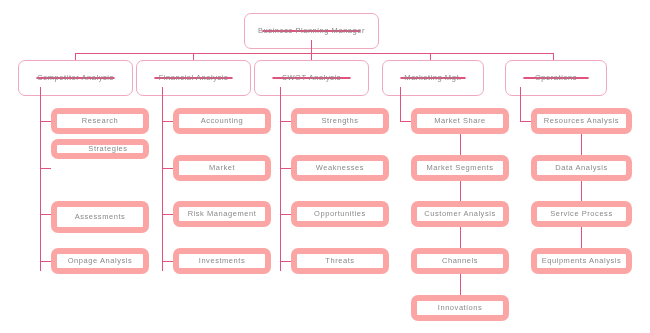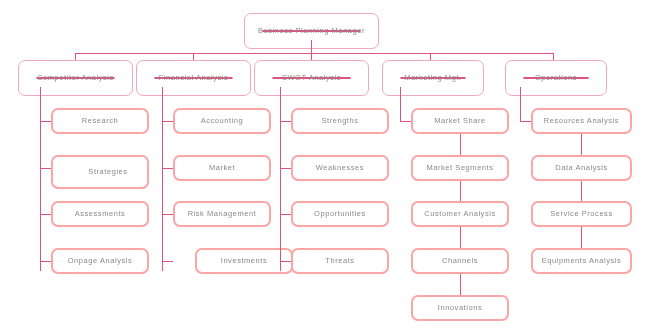--- a/index.html
+++ b/index.html
@@ -16,21 +16,21 @@
     overflow: hidden;
   }
   
   .node {
     position: absolute;
     box-sizing: border-box;
     display: flex;
     align-items: center;
     justify-content: center;
     background: #ffffff;
-    border: 2px solid #fca5a5;
+    border: 6px solid #fca5a5;
     border-radius: 7px;
     color: #8a8a8a;
     font-size: 7.5px;
     letter-spacing: 0.55px;
     text-align: center;
     white-space: nowrap;
   }
   
   .node.double {
     border: 1px solid #f0a8be;
@@ -113,24 +113,24 @@
 
   <div class="conn v" style="left:40px; top:87px; height:184px;"></div>
   <div class="conn h" style="left:40px; top:121px; width:11px;"></div>
   <div class="conn h" style="left:40px; top:168px; width:11px;"></div>
   <div class="conn h" style="left:40px; top:214px; width:11px;"></div>
   <div class="conn h" style="left:40px; top:261px; width:11px;"></div>
 
   <div class="node" style="left:51px; top:108px; width:98px; height:26px;">
     <span class="label">Research</span>
   </div>
-  <div class="node" style="left:51px; top:155px; width:98px; height:34px;padding-left:16px;">
+  <div class="node" style="left:51px; top:139px; width:98px; height:20px;padding-left:16px;">
     <span class="label">Strategies</span>
   </div>
-  <div class="node" style="left:51px; top:201px; width:98px; height:26px;">
+  <div class="node" style="left:51px; top:201px; width:98px; height:32px;">
     <span class="label">Assessments</span>
   </div>
   <div class="node" style="left:51px; top:248px; width:98px; height:26px;">
     <span class="label">Onpage Analysis</span>
   </div>
 
   <div class="conn v" style="left:162px; top:87px; height:184px;"></div>
   <div class="conn h" style="left:162px; top:121px; width:11px;"></div>
   <div class="conn h" style="left:162px; top:168px; width:11px;"></div>
   <div class="conn h" style="left:162px; top:214px; width:11px;"></div>
@@ -138,21 +138,21 @@
 
   <div class="node" style="left:173px; top:108px; width:98px; height:26px;">
     <span class="label">Accounting</span>
   </div>
   <div class="node" style="left:173px; top:155px; width:98px; height:26px;">
     <span class="label">Market</span>
   </div>
   <div class="node" style="left:173px; top:201px; width:98px; height:26px;">
     <span class="label">Risk Management</span>
   </div>
-  <div class="node" style="left:173px; top:248px; width:98px; height:26px;margin-left:22px;">
+  <div class="node" style="left:173px; top:248px; width:98px; height:26px;">
     <span class="label">Investments</span>
   </div>
 
   <div class="conn v" style="left:280px; top:87px; height:184px;"></div>
   <div class="conn h" style="left:280px; top:121px; width:11px;"></div>
   <div class="conn h" style="left:280px; top:168px; width:11px;"></div>
   <div class="conn h" style="left:280px; top:214px; width:11px;"></div>
   <div class="conn h" style="left:280px; top:261px; width:11px;"></div>
 
   <div class="node" style="left:291px; top:108px; width:98px; height:26px;">

